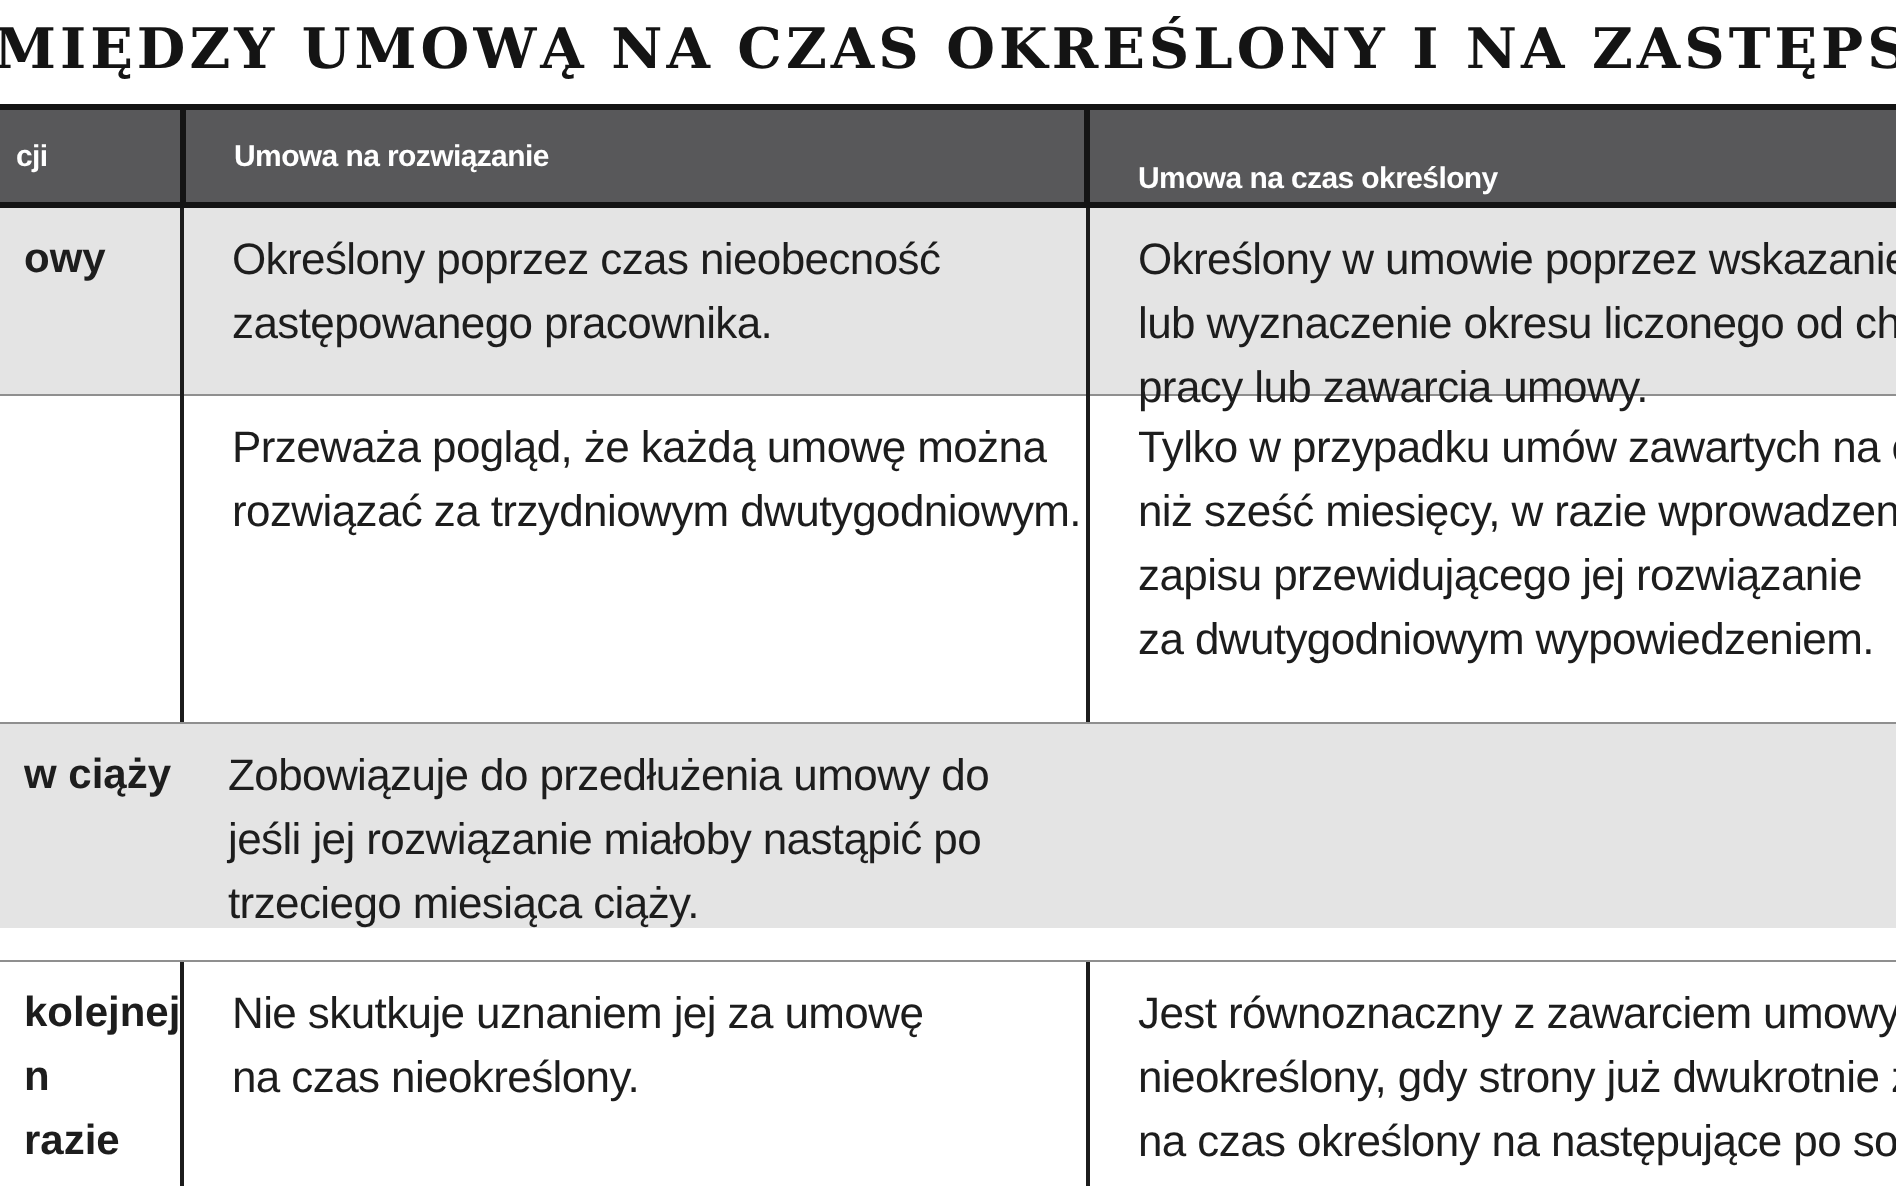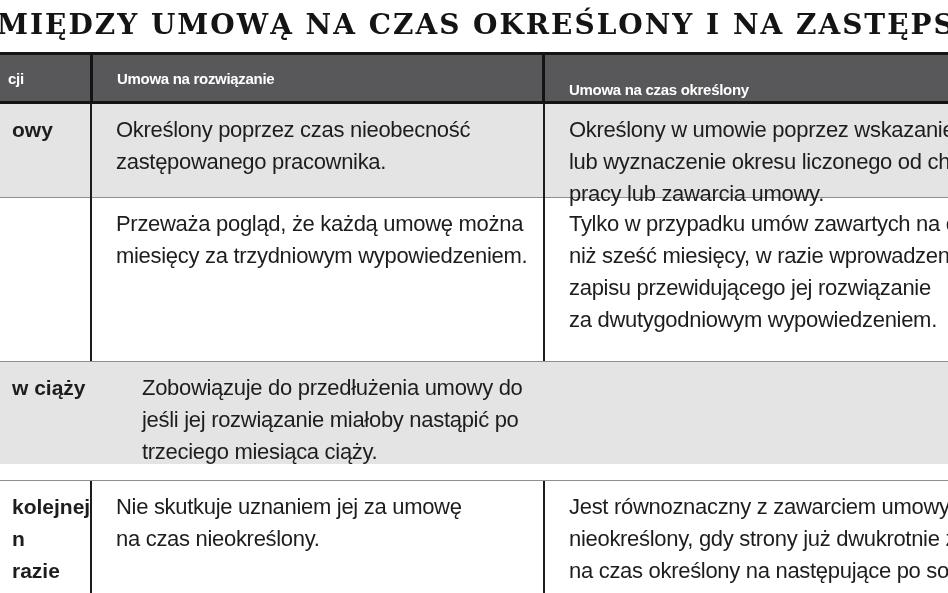--- a/index.html
+++ b/index.html
@@ -18,21 +18,21 @@
        box-sizing:border-box;color:#ffffff;font-weight:bold;font-size:15px;letter-spacing:-0.3px;}
   .hdr .hc{display:flex;align-items:center;box-sizing:border-box;}
   .hc-label{padding-left:8px;}
   .hc-mid{border-left:3px solid #141414;border-right:3px solid #141414;padding-left:24px;}
   .hc-right{padding-left:24px;margin-top:23px;}
 
   .row{display:grid;grid-template-columns:90px 455px 403px;box-sizing:border-box;}
   .row-sep{border-top:1px solid #8f8f8f;}
   .r1{height:93px;background:#e4e4e4;}
   .r2{height:164px;background:#ffffff;}
-  .r3{height:103px;background:#e4e4e4;gap:28px;}
+  .r3{height:103px;background:#e4e4e4;}
   .r4{height:136px;background:#ffffff;margin-top:16px;}
 
   .cell{box-sizing:border-box;padding:10px 15px 0 24px;font-size:22px;letter-spacing:-0.3px;overflow:visible;}
   .cell-label{box-sizing:border-box;padding:10px 0 0 12px;font-weight:bold;font-size:21px;overflow:hidden;}
   .cell-mid{border-left:2px solid #1c1c1c;border-right:2px solid #1c1c1c;}
   .line{white-space:nowrap;height:32px;line-height:32px;}
 
   .table-bottom{height:3px;background:#141414;width:948px;}
 </style>
 </head>
@@ -62,21 +62,21 @@
           <div class="line">Określony w umowie poprzez wskazanie</div>
           <div class="line">lub wyznaczenie okresu liczonego od chw</div>
           <div class="line">pracy lub zawarcia umowy.</div>
         </div>
     </div>
 
     <div class="row r2 row-sep">
       <div class="cell-label"></div>
       <div class="cell cell-mid">
           <div class="line">Przeważa pogląd, że każdą umowę można</div>
-          <div class="line">miesięcy za trzydniowym wypowiedzeniem.</div>
+          <div class="line">rozwiązać za trzydniowym dwutygodniowym.</div>
         </div>
       <div class="cell">
           <div class="line">Tylko w przypadku umów zawartych na cz</div>
           <div class="line">niż sześć miesięcy, w razie wprowadzenia</div>
           <div class="line">zapisu przewidującego jej rozwiązanie</div>
           <div class="line">za dwutygodniowym wypowiedzeniem.</div>
         </div>
     </div>
 
     <div class="row r3 row-sep">

